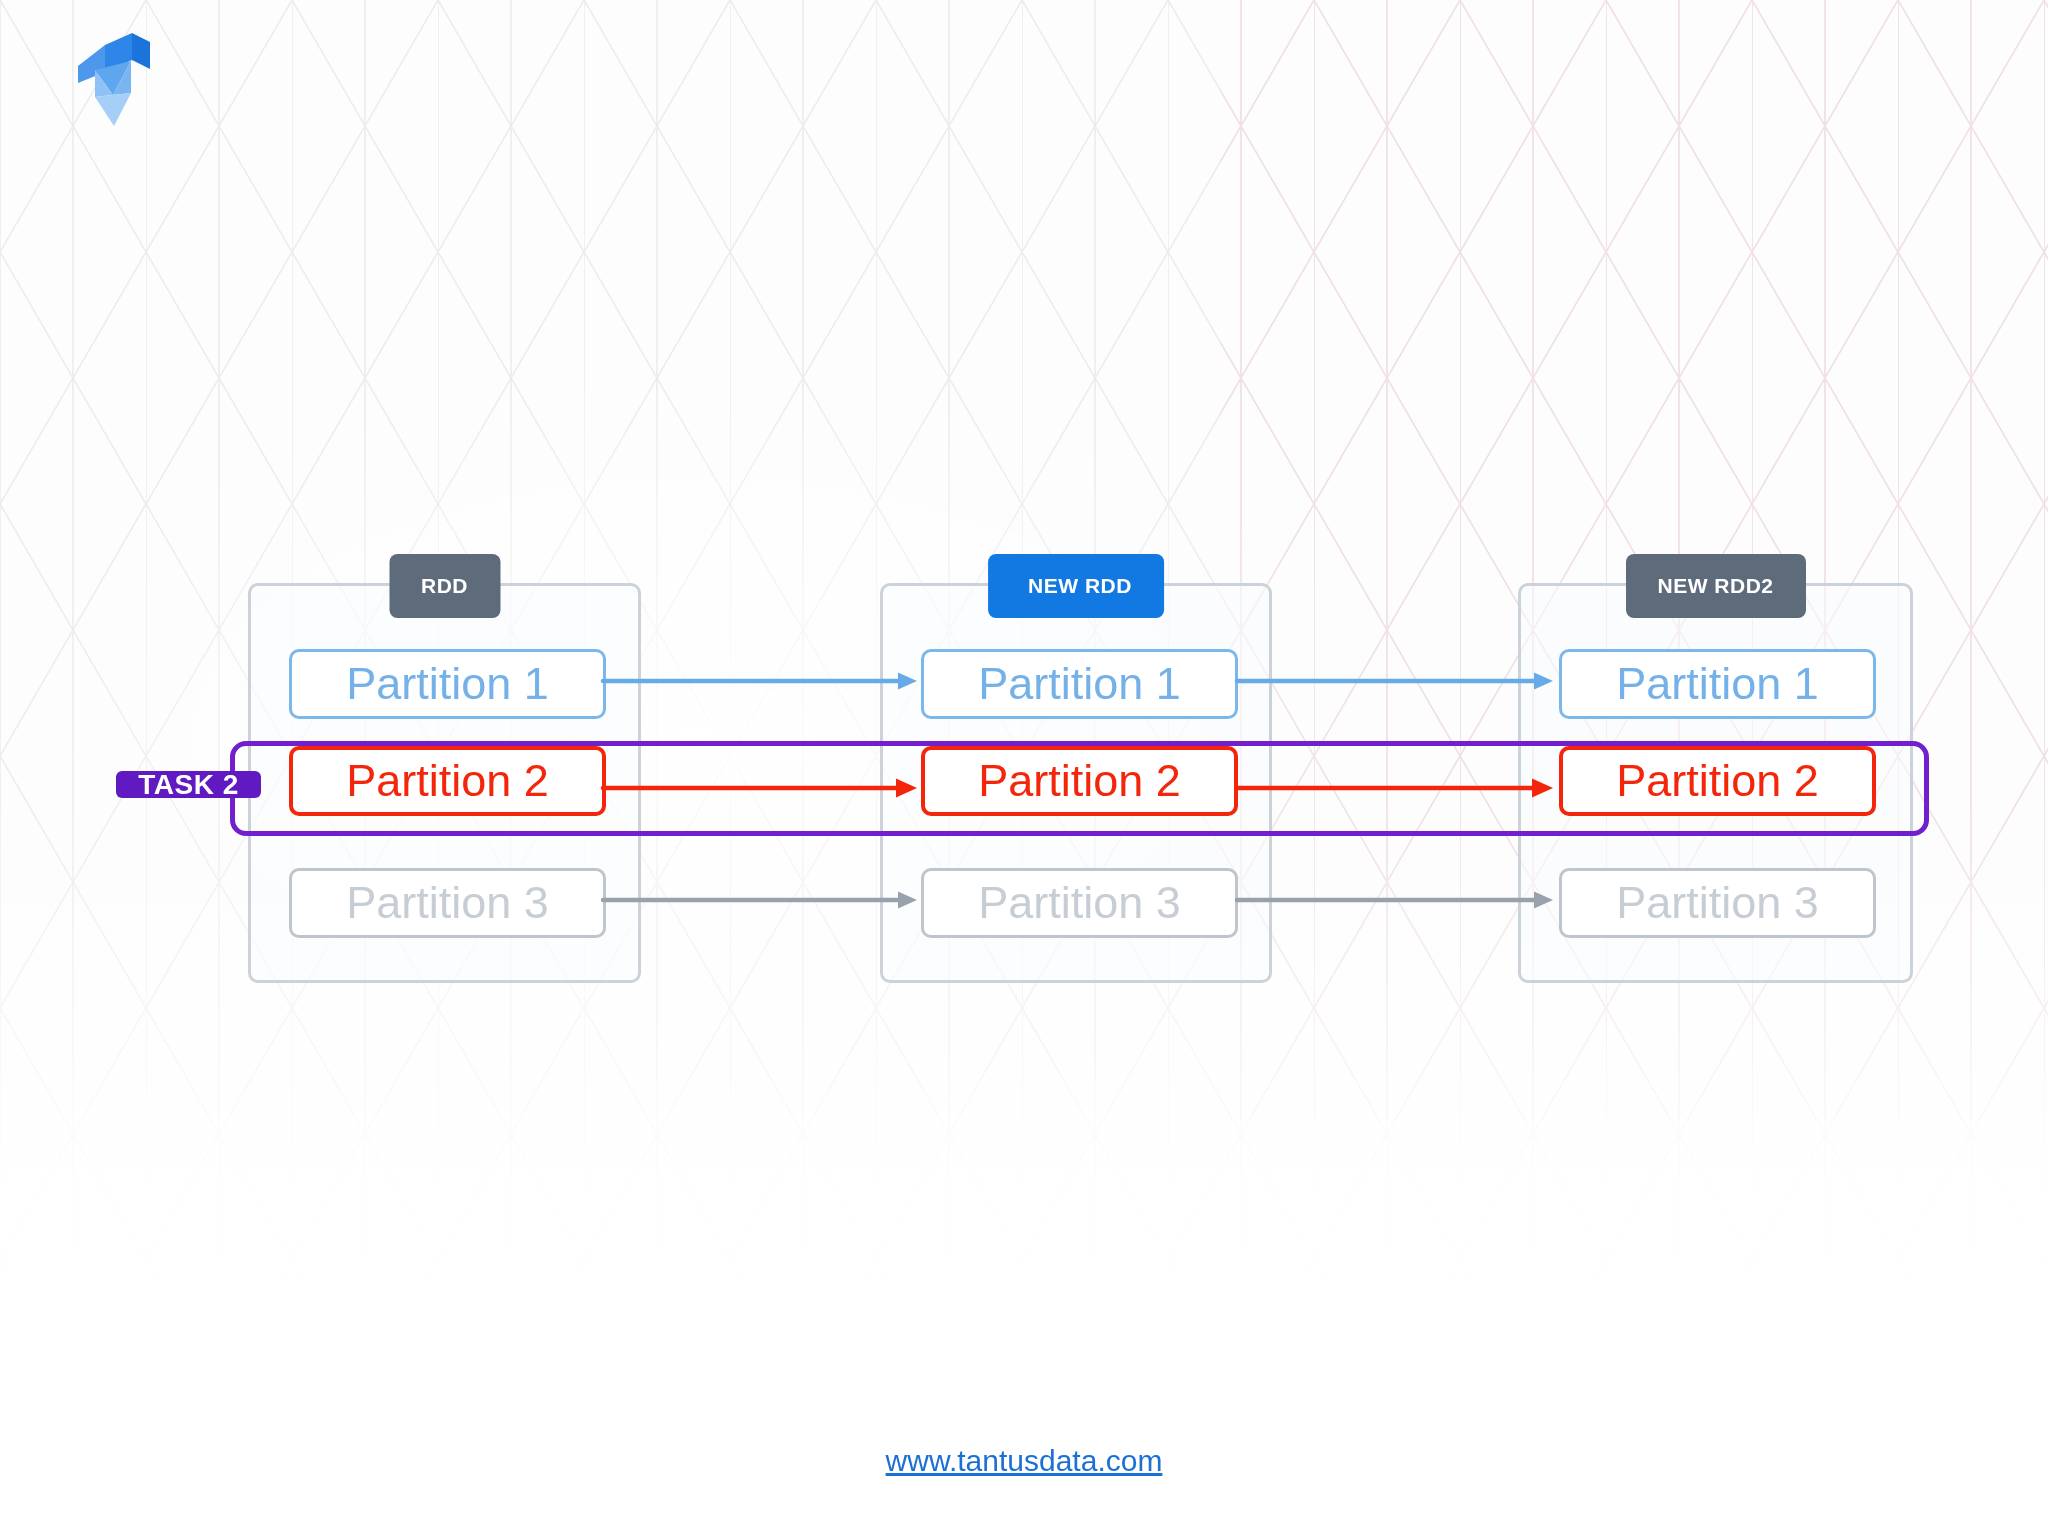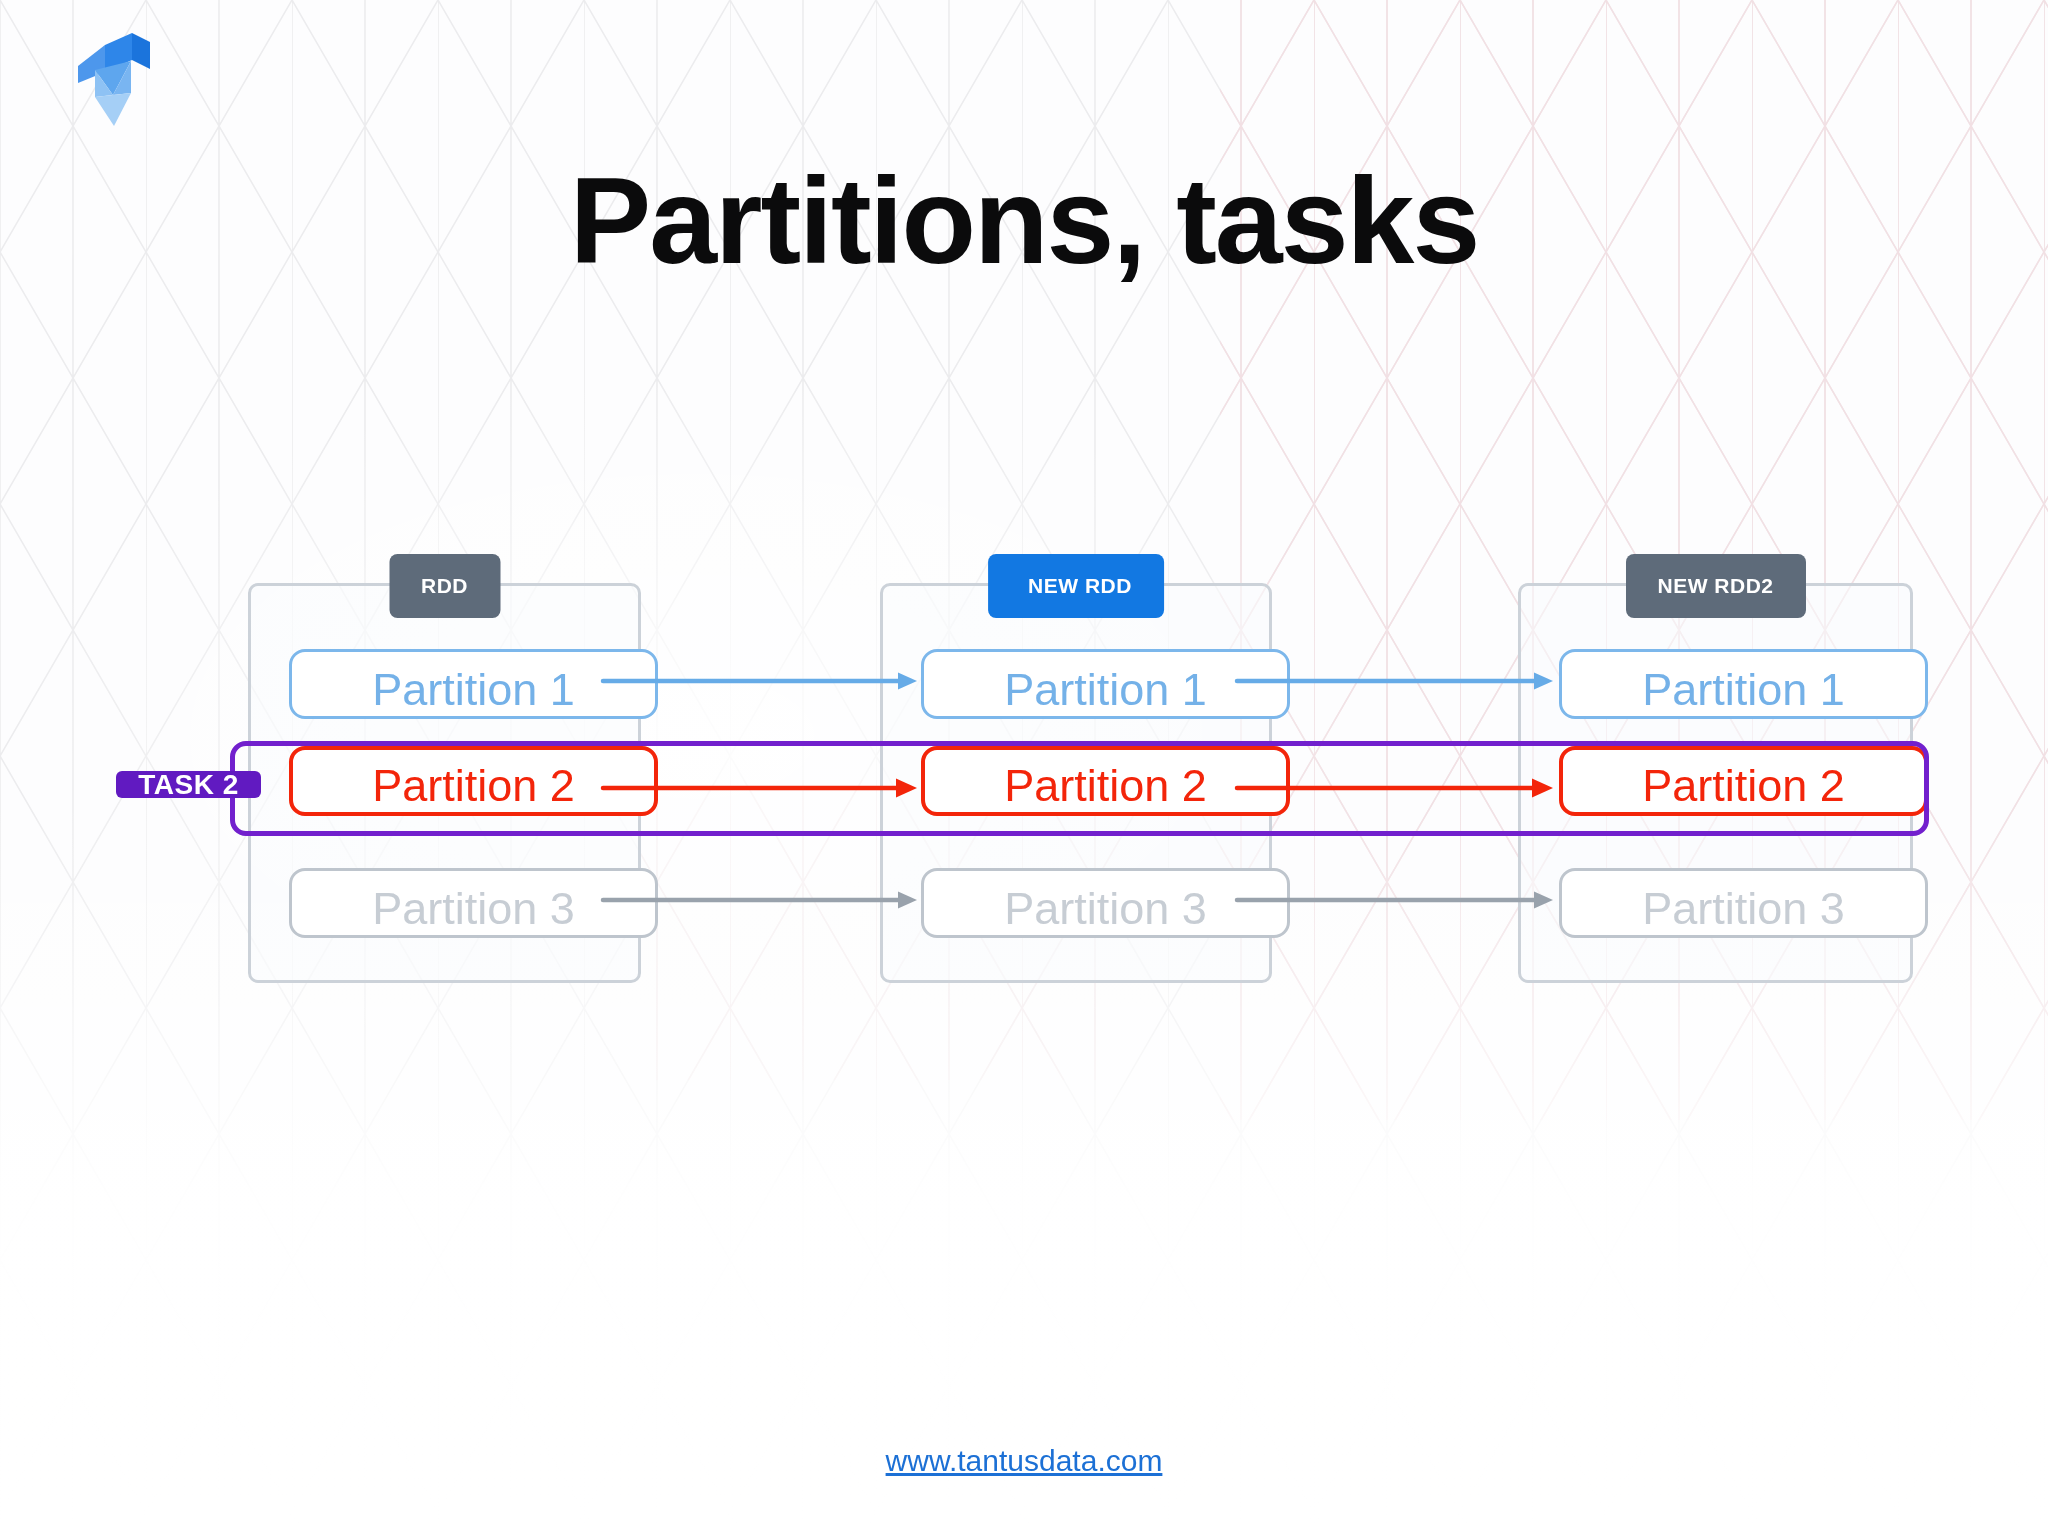--- a/index.html
+++ b/index.html
@@ -35,23 +35,23 @@
     background:rgba(250,251,253,0.55);box-sizing:border-box;z-index:2;}
   #col-0{left:248px;} #col-1{left:880px;width:392px;} #col-2{left:1518px;width:395px;}
 
   .col-header{position:absolute;top:-32px;left:50%;transform:translateX(-50%);
     height:64px;line-height:64px;padding:0 32px;border-radius:8px;
     color:var(--header-text);font-size:21px;font-weight:bold;letter-spacing:.5px;
     white-space:nowrap;z-index:4;}
   .col-header[data-variant="slate"]{background:var(--header-slate);}
   .col-header[data-variant="blue"]{background:var(--header-blue);padding-left:40px;}
 
-  .partition{position:absolute;left:38px;width:369px;height:70px;
-    border-radius:16px;background:#ffffff;box-sizing:border-box;z-index:4;
-    display:flex;align-items:flex-end;justify-content:center;
+  .partition{position:absolute;left:38px;width:317px;height:70px;
+    border-radius:10px;background:#ffffff;box-sizing:border-box;z-index:4;
+    display:flex;align-items:center;justify-content:center;
     font-size:45px;}
   .partition.p0{top:63px;} .partition.p1{top:160px;} .partition.p2{top:282px;}
   .partition[data-variant="blue"]{border:3.5px solid var(--p-blue-border);color:var(--p-blue-text);}
   .partition[data-variant="red"]{border:4.5px solid var(--p-red);color:var(--p-red);}
   .partition[data-variant="gray"]{border:3.5px solid var(--p-gray-border);color:var(--p-gray-text);}
 
   .arrows{position:absolute;left:0;top:0;z-index:3;}
   .arrow-blue{stroke:var(--arrow-blue);} .ah-blue{fill:var(--arrow-blue);}
   .arrow-red{stroke:var(--p-red);} .ah-red{fill:var(--p-red);}
   .arrow-gray{stroke:var(--arrow-gray);} .ah-gray{fill:var(--arrow-gray);}
@@ -90,21 +90,20 @@
   <svg class="logo" width="72" height="94" viewBox="0 0 72 94" aria-hidden="true">
     <polygon points="54,0 72,9 72,36 54,27" fill="#1b74dc"></polygon>
     <polygon points="27,12 54,0 54,27 27,39" fill="#2e86e9"></polygon>
     <polygon points="0,33 27,12 27,39 0,50" fill="#4d97ec"></polygon>
     <polygon points="17,37 53,28 35,62" fill="#5ea6ee"></polygon>
     <polygon points="53,28 53,60 35,62" fill="#79b5f1"></polygon>
     <polygon points="17,37 35,62 17,64" fill="#8ec2f4"></polygon>
     <polygon points="17,64 53,60 36,93" fill="#a5cff6"></polygon>
   </svg>
 
-  <div class="title">Partitions, tasks</div>
 
   <svg class="arrows" width="2048" height="1536" aria-hidden="true">
 
     <line class="arrow-blue" x1="603" y1="681" x2="898" y2="681"></line>
     <polygon class="ah-blue" points="917,681 898,672.5 898,689.5"></polygon>
     <line class="arrow-red" x1="603" y1="788" x2="896" y2="788"></line>
     <polygon class="ah-red" points="917,788 896,778.5 896,797.5"></polygon>
     <line class="arrow-gray" x1="603" y1="900" x2="898" y2="900"></line>
     <polygon class="ah-gray" points="917,900 898,891.5 898,908.5"></polygon>
 

